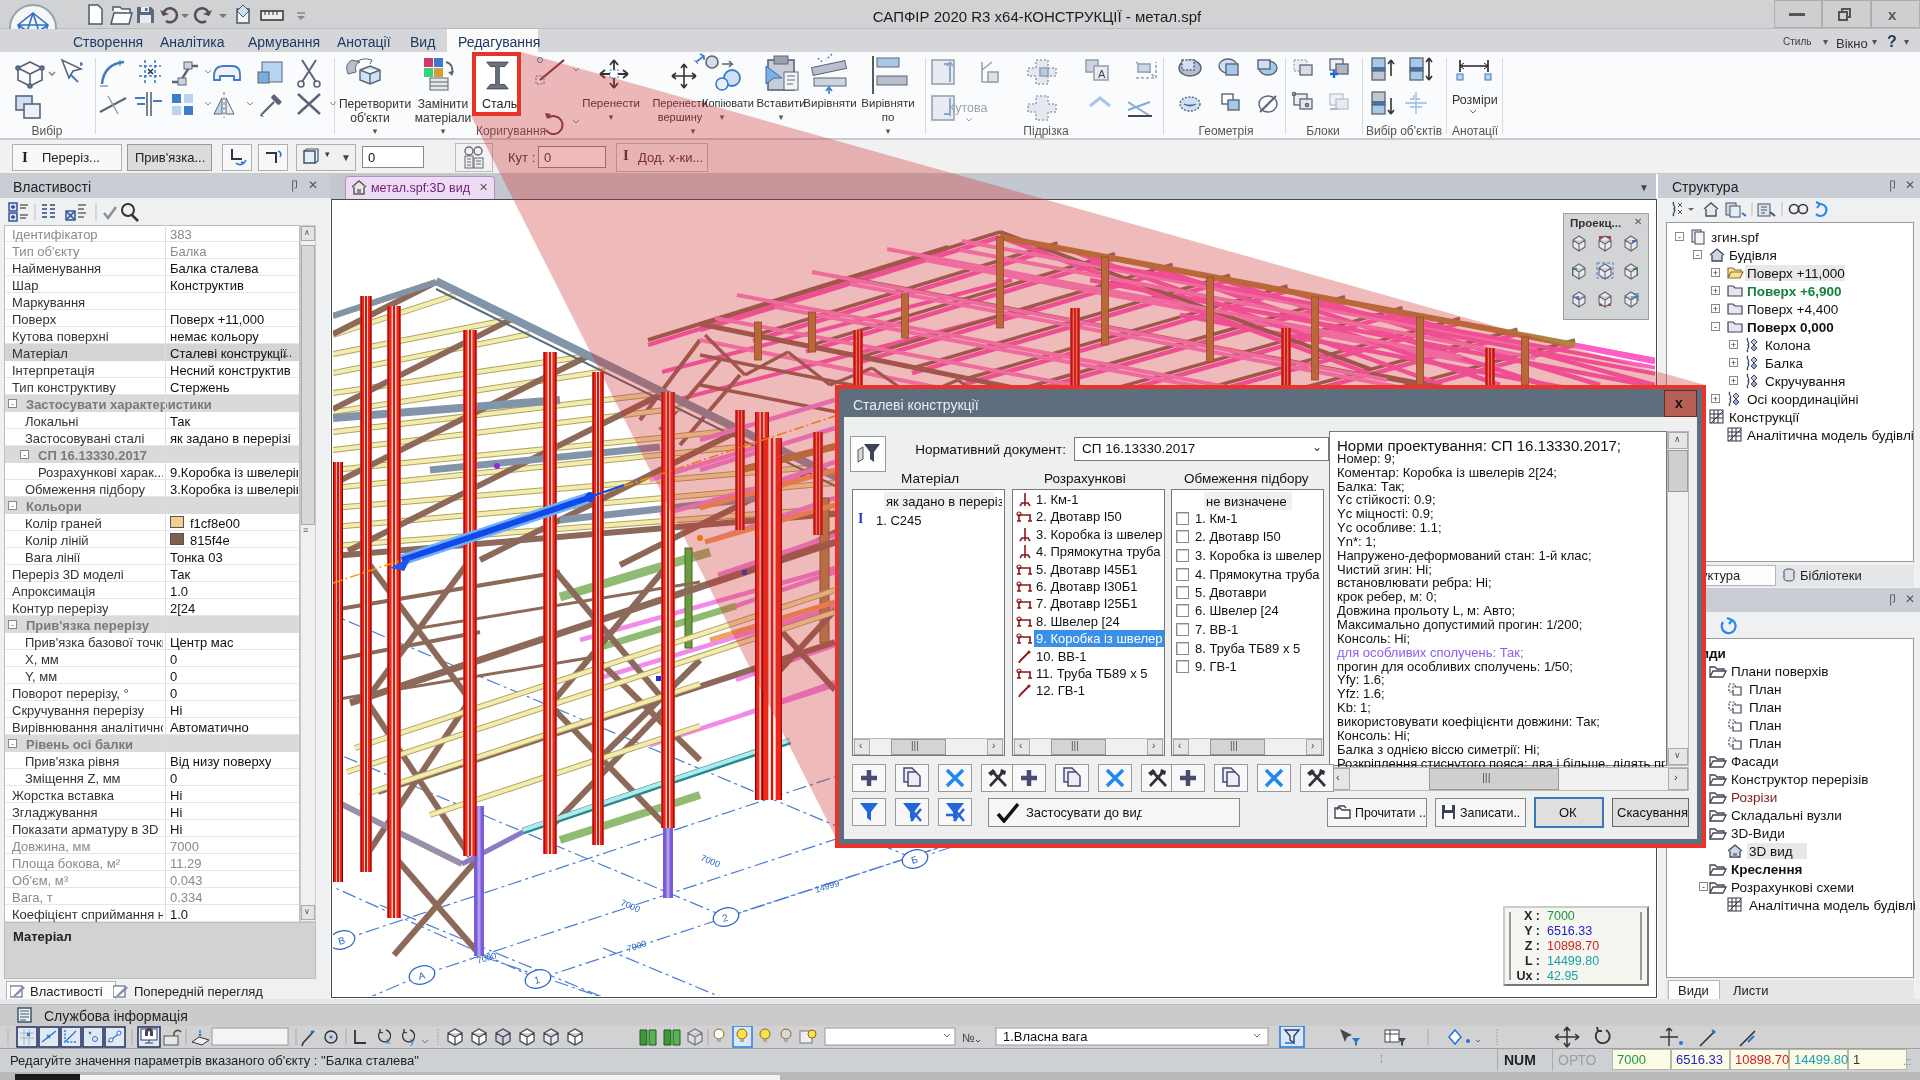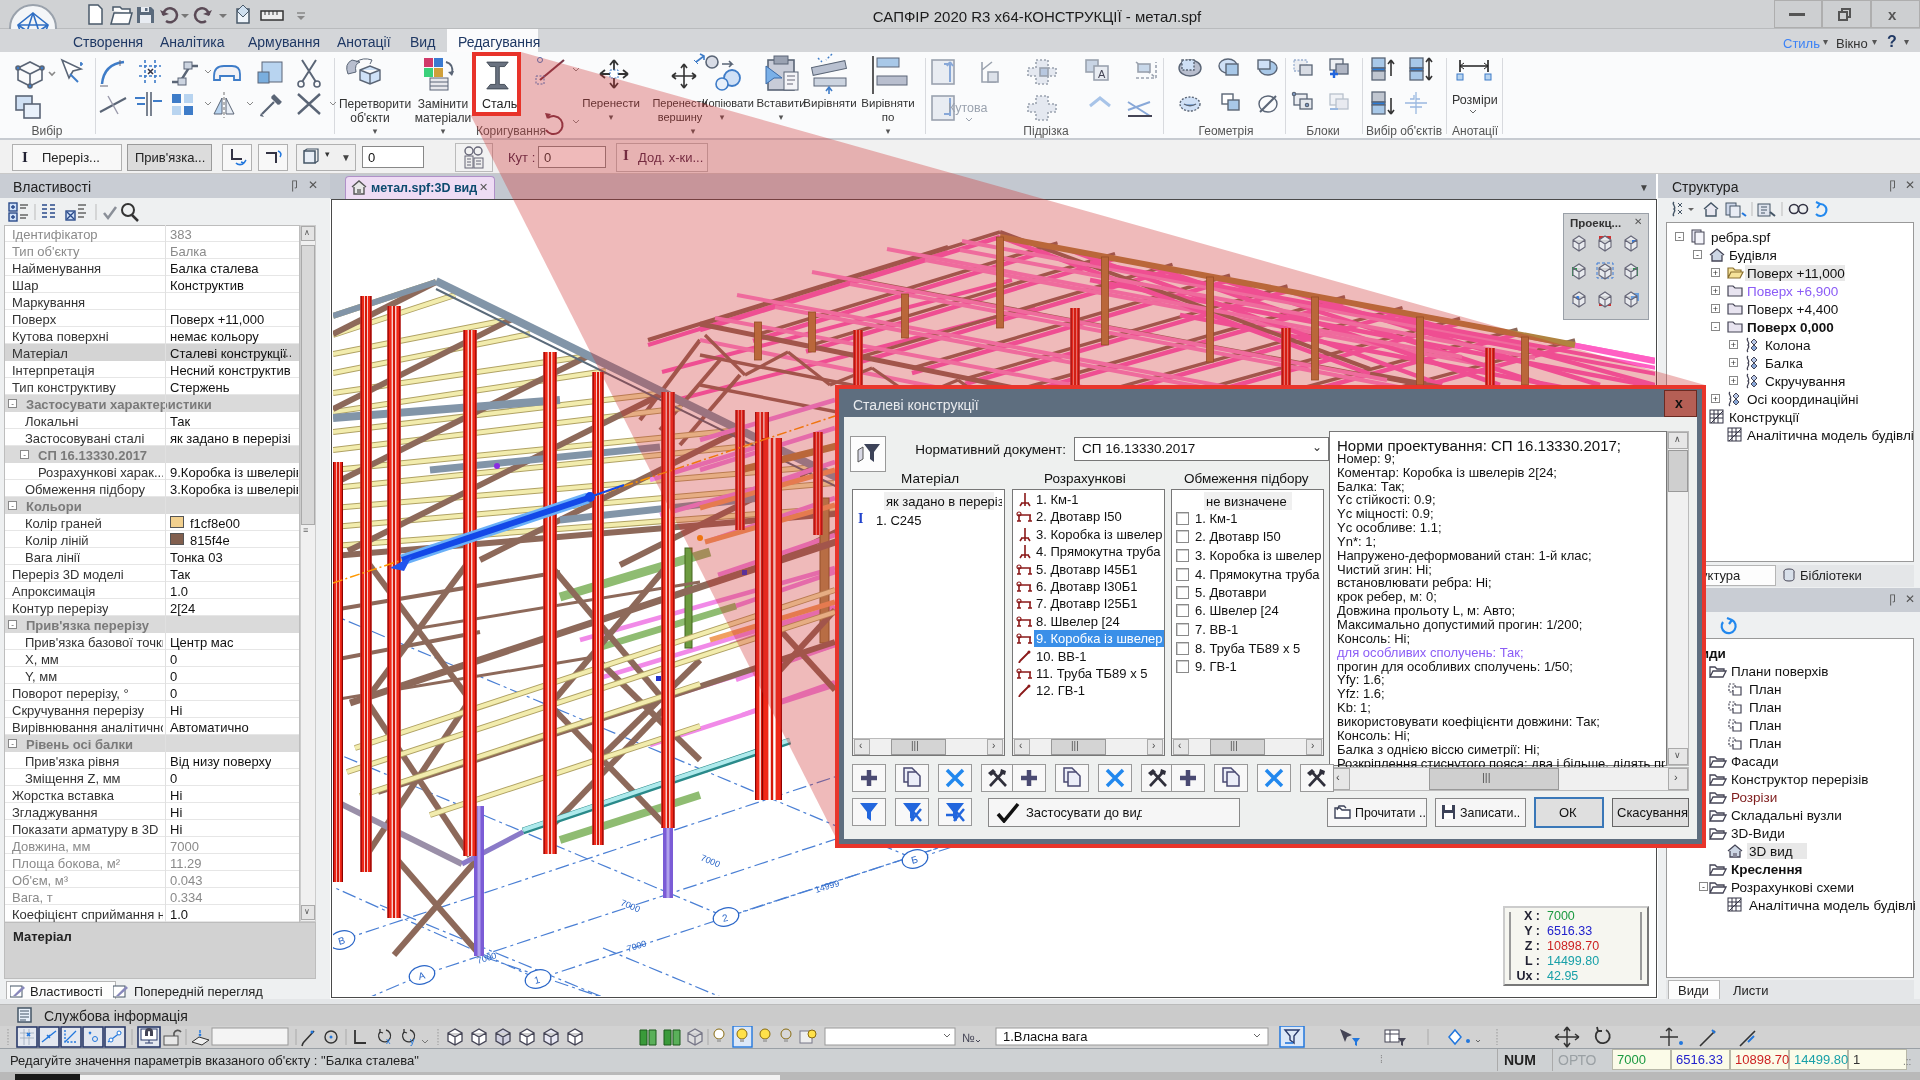--- a/index.html
+++ b/index.html
@@ -49,21 +49,21 @@
   </svg>
 
 <div class="abs" style="left:0;top:29px;width:1920px;height:23px;background:#d4d6d9"></div>
 <div class="abs" style="left:447px;top:29px;width:91px;height:23px;background:#fbfbfc"></div>
 <div class="abs txt" style="left:73px;top:34px;font-size:14px;color:#1f3864">Створення</div>
 <div class="abs txt" style="left:160px;top:34px;font-size:14px;color:#1f3864">Аналітика</div>
 <div class="abs txt" style="left:248px;top:34px;font-size:14px;color:#1f3864">Армування</div>
 <div class="abs txt" style="left:337px;top:34px;font-size:14px;color:#1f3864">Анотації</div>
 <div class="abs txt" style="left:410px;top:34px;font-size:14px;color:#1f3864">Вид</div>
 <div class="abs txt" style="left:458px;top:34px;font-size:14px;color:#1f3864">Редагування</div>
-<div class="abs txt" style="left:1783px;top:36px;font-size:13px;color:#3b82f6">Стиль</div>
+<div class="abs txt" style="left:1783px;top:36px;font-size:10px;color:#404040">Стиль</div>
 <div class="abs txt" style="left:1823px;top:36px;font-size:10px;color:#555">▾</div>
 <div class="abs txt" style="left:1836px;top:36px;font-size:13px;color:#333">Вікно</div>
 <div class="abs txt" style="left:1872px;top:36px;font-size:10px;color:#555">▾</div>
 <div class="abs txt" style="left:1887px;top:33px;font-size:16px;font-weight:bold;color:#1f3864">?</div>
 <div class="abs txt" style="left:1904px;top:36px;font-size:10px;color:#555">▾</div>
 
 <div class="abs" style="left:0;top:52px;width:1920px;height:88px;background:#fafbfc;border-bottom:2px solid #c7cbd1"></div>
 <div class="abs" style="left:95px;top:58px;width:1px;height:76px;background:#d8dade"></div>
 <div class="abs" style="left:334px;top:58px;width:1px;height:76px;background:#d8dade"></div>
 <div class="abs" style="left:925px;top:58px;width:1px;height:76px;background:#d8dade"></div>
@@ -294,21 +294,21 @@
 <div class="abs" style="left:616px;top:143px;width:92px;height:29px;background:#f4f4f4;border:1px solid #bbb"></div>
 <div class="abs txt" style="left:623px;top:147px;font-size:15px;font-weight:bold;color:#4a2a4a;font-family:'Liberation Serif',serif">I</div>
 <div class="abs txt" style="left:638px;top:150px;font-size:13px;color:#4a2a4a">Дод. х-ки...</div>
 
 <div class="abs" style="left:330px;top:174px;width:1326px;height:25px;background:#c3c8d0"></div>
 <div class="abs" style="left:345px;top:176px;width:150px;height:23px;background:#eedcf4;border:1px solid #b090c8;border-bottom:none;border-radius:4px 4px 0 0"></div>
 <svg class="abs" style="left:351px;top:180px" width="16" height="15" viewBox="0 0 16 15">
     <path d="M1,7 L8,1 L15,7 M3,7 L3,14 L13,14 L13,7" fill="#e8e8e8" stroke="#555" stroke-width="1.4"></path>
     <rect x="6" y="9" width="4" height="5" fill="#888"></rect>
   </svg>
-<div class="abs txt" style="left:371px;top:181px;font-size:12.5px;font-weight:bold;color:#0c4a6e">метал.spf:3D вид</div>
+<div class="abs txt" style="left:371px;top:181px;font-size:12.5px;font-weight:normal;color:#701a75">метал.spf:3D вид</div>
 <div class="abs txt" style="left:479px;top:181px;font-size:11px;color:#555">✕</div>
 <div class="abs txt" style="left:1639px;top:182px;font-size:10px;color:#444">▼</div>
 
 <div class="abs" style="left:331px;top:199px;width:1326px;height:799px;background:#fff;border:1px solid #4a4a4a"></div>
 <svg class="abs" style="left:0;top:0" width="1920" height="1080" viewBox="0 0 1920 1080">
 <defs>
       <clipPath id="vp">
         <rect x="333" y="201" width="1322" height="795"></rect>
       </clipPath>
     </defs>
@@ -916,37 +916,37 @@
     <circle cx="133" cy="10" r="4.5" fill="none" stroke="#334" stroke-width="1.6"></circle>
     <path d="M128,10 h1" stroke="#334"></path>
 <path d="M150,5 a6,6 0 1 1 -4,10 M150,5 l-4,-2 M150,5 l-3,4" stroke="#2288ee" stroke-width="2" fill="none"></path>
 </svg>
 <div class="abs" style="left:1666px;top:222px;width:248px;height:340px;background:#fff;border:1px solid #999"></div>
 <div class="abs" style="left:1675px;top:232px;width:9px;height:9px;background:#fff;border:1px solid #888;font-size:9px;line-height:8px;text-align:center;color:#333">-</div>
 <svg class="abs" style="left:1691px;top:229px" width="16" height="16" viewBox="0 0 16 16">
     <rect x="1" y="1" width="9" height="12" fill="#e8e8f4" stroke="#445"></rect>
     <rect x="4" y="3" width="9" height="12" fill="#f4f4fa" stroke="#445"></rect>
   </svg>
-<div class="abs txt" style="left:1711px;top:230px;font-size:13.5px;font-weight:normal;color:#111">ребра.spf</div>
+<div class="abs txt" style="left:1711px;top:230px;font-size:13.5px;font-weight:normal;color:#111">згин.spf</div>
 <div class="abs" style="left:1693px;top:250px;width:9px;height:9px;background:#fff;border:1px solid #888;font-size:9px;line-height:8px;text-align:center;color:#333">-</div>
 <svg class="abs" style="left:1709px;top:247px" width="16" height="16" viewBox="0 0 16 16">
     <path d="M1,8 L8,2 L15,8 M3,8 v6 h10 v-6" fill="#cdd6e4" stroke="#445" stroke-width="1.3"></path>
   </svg>
 <div class="abs txt" style="left:1729px;top:248px;font-size:13.5px;font-weight:normal;color:#111">Будівля</div>
 <div class="abs" style="left:1711px;top:268px;width:9px;height:9px;background:#fff;border:1px solid #888;font-size:9px;line-height:8px;text-align:center;color:#333">+</div>
 <svg class="abs" style="left:1727px;top:266px" width="17" height="13" viewBox="0 0 17 13">
     <path d="M1,12 V2 h5 l2,2 h6 v2 M1,12 l3,-6 h12 l-3,6 z" fill="#f6e39a" stroke="#8a7030" stroke-width="1.2"></path>
   </svg>
 <div class="abs" style="left:1745px;top:265px;width:100px;height:16px;background:#e8e8e8"></div>
 <div class="abs txt" style="left:1747px;top:266px;font-size:13.5px;font-weight:normal;color:#111">Поверх +11,000</div>
 <div class="abs" style="left:1711px;top:286px;width:9px;height:9px;background:#fff;border:1px solid #888;font-size:9px;line-height:8px;text-align:center;color:#333">+</div>
 <svg class="abs" style="left:1727px;top:284px" width="16" height="13" viewBox="0 0 16 13">
     <path d="M1,12 V2 h5 l2,2 h7 v8 z" fill="#e8e4f0" stroke="#445" stroke-width="1.2"></path>
   </svg>
-<div class="abs txt" style="left:1747px;top:284px;font-size:13.5px;font-weight:normal;color:#8b5cf6">Поверх +6,900</div>
+<div class="abs txt" style="left:1747px;top:284px;font-size:13.5px;font-weight:bold;color:#15803d">Поверх +6,900</div>
 <div class="abs" style="left:1711px;top:304px;width:9px;height:9px;background:#fff;border:1px solid #888;font-size:9px;line-height:8px;text-align:center;color:#333">+</div>
 <svg class="abs" style="left:1727px;top:302px" width="16" height="13" viewBox="0 0 16 13">
     <path d="M1,12 V2 h5 l2,2 h7 v8 z" fill="#e8e4f0" stroke="#445" stroke-width="1.2"></path>
   </svg>
 <div class="abs txt" style="left:1747px;top:302px;font-size:13.5px;font-weight:normal;color:#111">Поверх +4,400</div>
 <div class="abs" style="left:1711px;top:322px;width:9px;height:9px;background:#fff;border:1px solid #888;font-size:9px;line-height:8px;text-align:center;color:#333">-</div>
 <svg class="abs" style="left:1727px;top:320px" width="16" height="13" viewBox="0 0 16 13">
     <path d="M1,12 V2 h5 l2,2 h7 v8 z" fill="#e8e4f0" stroke="#445" stroke-width="1.2"></path>
   </svg>
 <div class="abs txt" style="left:1747px;top:320px;font-size:13.5px;font-weight:bold;color:#111">Поверх 0,000</div>

